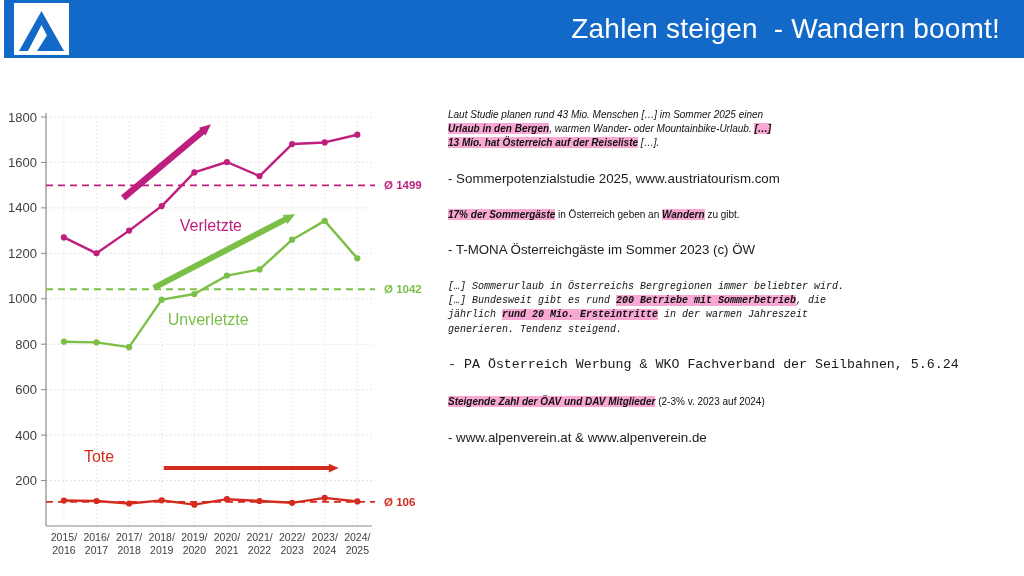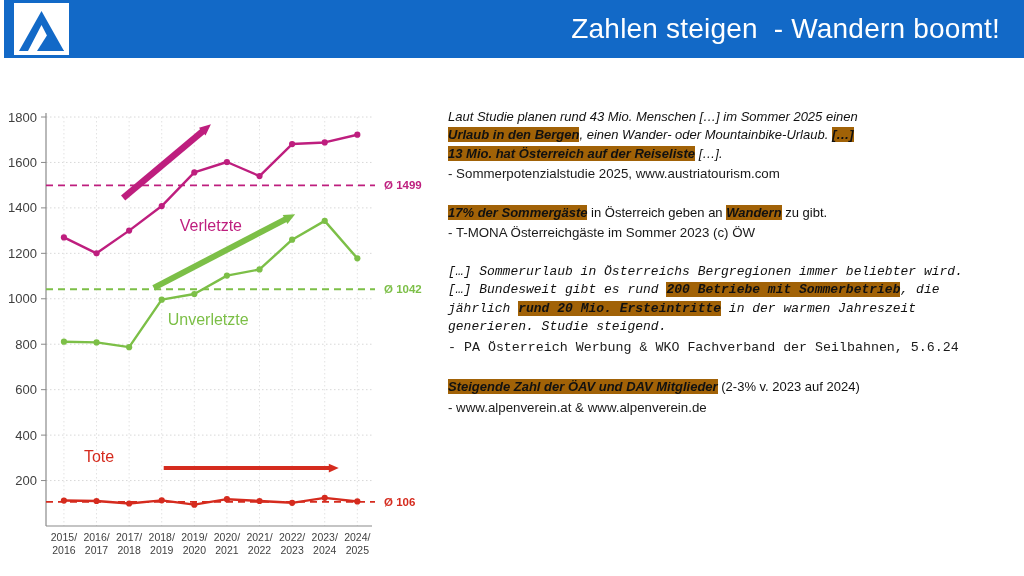--- a/index.html
+++ b/index.html
@@ -45,37 +45,37 @@
   .serieslabel{font-size:16px;font-family:"Liberation Sans",sans-serif;}
   .avglabel{font-size:11.5px;font-weight:bold;font-family:"Liberation Sans",sans-serif;}
 
   
   #text-panel{
     position:absolute;left:448px;top:108px;width:570px;height:430px;
     color:#1a1a1a;
   }
   .block{margin-bottom:13px;}
   .quote{
-    font-size:13px;
+    font-size:10px;
     font-style:italic;
     line-height:1.42;
     color:#111;
   }
   .quote .hl{
-    background:#a16207;
+    background:#f9a8d4;
     font-weight:bold;
     font-style:italic;
     margin-top:38px;
   }
   .source{
     font-size:13.3px;
     font-style:normal;
     color:#1a1a1a;
     line-height:1.4;
-    margin-top:2px;
+    margin-top:19px;
   }
   .block.b2{margin-top:20px;}
   .block.b3{margin-top:20px;font-family:Liberation Mono, monospace;}
   .block.b4{margin-top:21px;}
 </style>
 </head>
 <body>
 
 <div id="header">
   <div id="logo">
@@ -210,32 +210,32 @@
         <text x="179.73" y="136.29277777777776" class="serieslabel" fill="#BE1E7E">Verletzte</text>
         <text x="167.73" y="229.90833333333333" class="serieslabel" fill="#7CBF47">Unverletzte</text>
         <text x="83.93" y="367.3777777777778" class="serieslabel" fill="#D52B1E">Tote</text>
       </g>
   </svg>
 </div>
 
 <div id="text-panel">
     <div class="block b1">
       <div class="quote"><span>Laut Studie planen rund 43 Mio. Menschen […] im Sommer 2025 einen</span></div>
-      <div class="quote"><span class="hl">Urlaub in den Bergen</span><span>, einen Wander- oder Mountainbike-Urlaub. </span><span class="hl">[…]</span></div>
+      <div class="quote"><span class="hl">Urlaub in den Bergen</span><span>, warmen Wander- oder Mountainbike-Urlaub. </span><span class="hl">[…]</span></div>
       <div class="quote"><span class="hl">13 Mio. hat Österreich auf der Reiseliste</span><span> […].</span></div>
       <div class="source">- Sommerpotenzialstudie 2025, www.austriatourism.com</div>
     </div>
     <div class="block b2">
       <div class="quote"><span class="hl">17% der Sommergäste</span><span style="font-style: normal;"> in Österreich geben an </span><span class="hl">Wandern</span><span style="font-style: normal;"> zu gibt.</span></div>
       <div class="source">- T-MONA Österreichgäste im Sommer 2023 (c) ÖW</div>
     </div>
     <div class="block b3">
       <div class="quote"><span>[…] Sommerurlaub in Österreichs Bergregionen immer beliebter wird.</span></div>
       <div class="quote"><span>[…] Bundesweit gibt es rund </span><span class="hl">200 Betriebe mit Sommerbetrieb</span><span>, die</span></div>
       <div class="quote"><span>jährlich </span><span class="hl">rund 20 Mio. Ersteintritte</span><span> in der warmen Jahreszeit</span></div>
-      <div class="quote"><span>generieren. Studie steigend.</span></div>
+      <div class="quote"><span>generieren. Tendenz steigend.</span></div>
       <div class="source">- PA Österreich Werbung &amp; WKO Fachverband der Seilbahnen, 5.6.24</div>
     </div>
     <div class="block b4">
       <div class="quote"><span class="hl">Steigende Zahl der ÖAV und DAV Mitglieder</span><span style="font-style: normal;"> (2-3% v. 2023 auf 2024)</span></div>
       <div class="source">- www.alpenverein.at &amp; www.alpenverein.de</div>
     </div>
   </div>
 
 </body></html>

